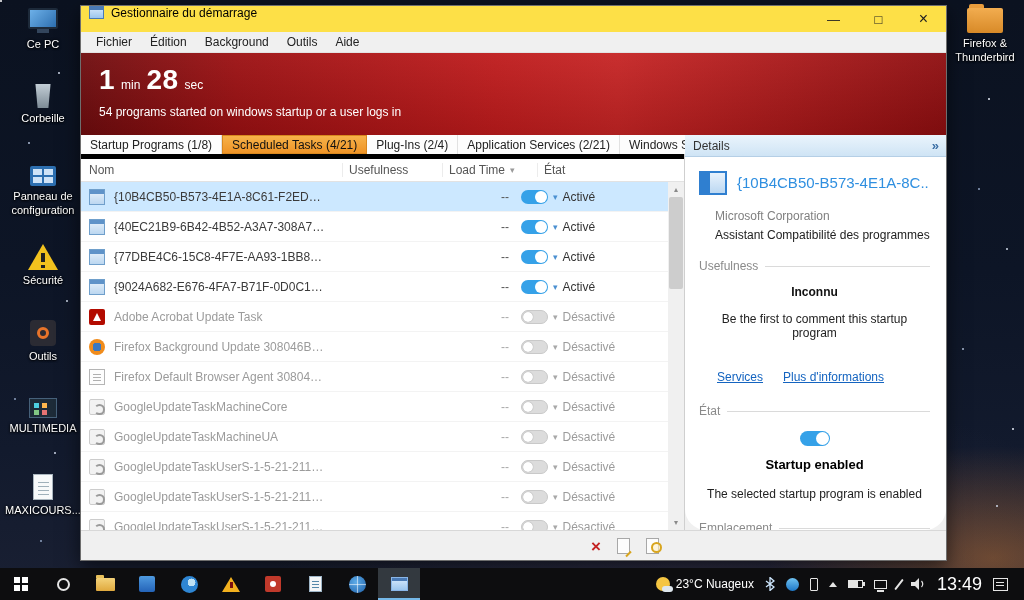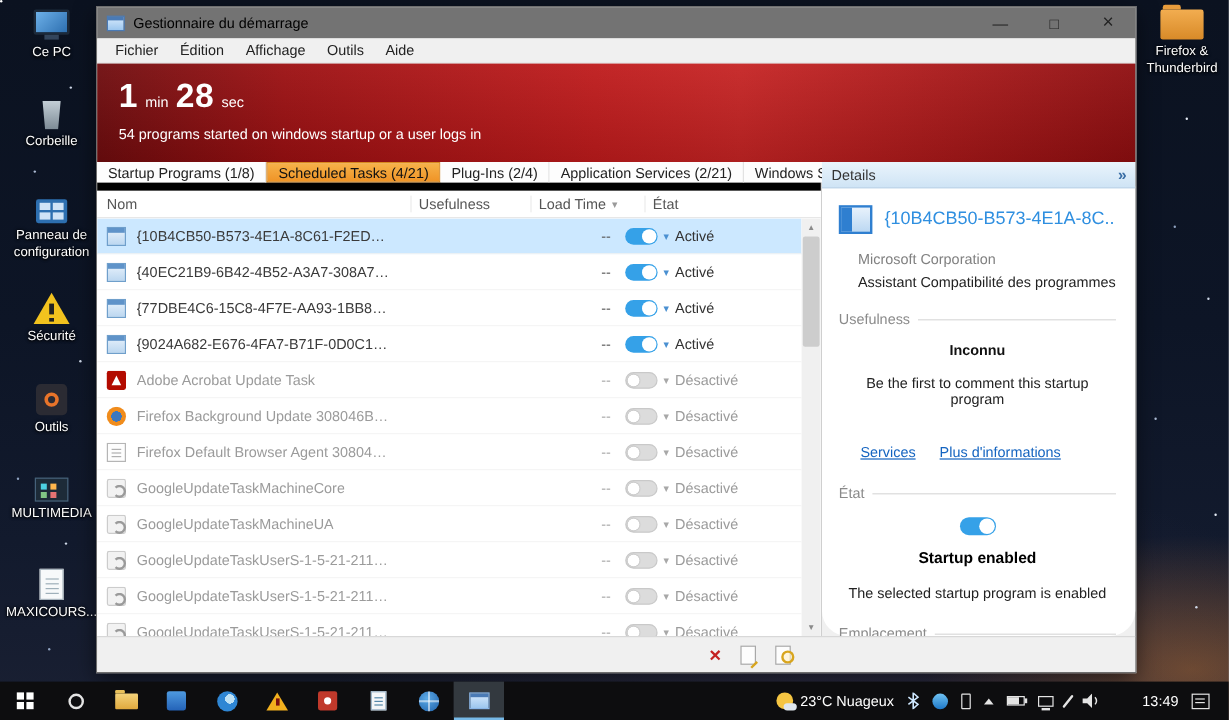--- a/index.html
+++ b/index.html
@@ -43,21 +43,21 @@
   .di-doc::after { content:""; position:absolute; left:4px; top:7px; width:11px; height:1px; background:#9fb0ba;
     box-shadow:0 4px 0 #9fb0ba, 0 8px 0 #9fb0ba, 0 12px 0 #9fb0ba; }
   .di-folder { width:36px; height:25px; margin:0 auto; border-radius:2px; position:relative;
     background:linear-gradient(#f2ad50,#d88a28); }
   .di-folder::before { content:""; position:absolute; top:-4px; left:2px; width:15px; height:4px;
     background:#e89c3c; border-radius:2px 2px 0 0; }
 
   
   .window { position:absolute; left:80px; top:5px; width:867px; height:556px; background:#f0f0f0;
     border:1px solid #6e6e6e; box-shadow:0 6px 18px rgba(0,0,0,.55); display:flex; flex-direction:column; }
-  .titlebar { height:26px; background:#737373; display:flex; align-items:center; padding-left:8px; flex:0 0 26px; }
+  .titlebar { height:26px; background:#fde047; display:flex; padding-left:8px; flex:0 0 26px; }
   .title-icon { width:15px; height:13px; border:1px solid #4a7ab5; margin-right:7px;
     background:linear-gradient(#d8eafc,#9cc6ee); position:relative; }
   .title-icon::before { content:""; position:absolute; left:0; top:0; right:0; height:3px; background:#4a7ab5; }
   .title-text { flex:1; color:#000; }
   .win-btn { width:45px; height:26px; display:flex; align-items:center; justify-content:center;
     color:#222; font-size:13px; cursor:default; }
   .win-btn.close { font-size:16px; }
 
   .menubar { height:21px; flex:0 0 21px; background:#f0f0f0; display:flex; align-items:center;
     padding-left:6px; border-bottom:1px solid #e3e3e3; }
@@ -68,21 +68,21 @@
       linear-gradient(90deg,#6f0c0e 0%,#9c1012 18%,#bf1b1c 48%,#c62424 62%,#8f0e10 100%); }
   .banner-time { display:flex; align-items:baseline; gap:6px; }
   .bt-num { font-size:28px; font-weight:bold; letter-spacing:0.5px; }
   .bt-unit { font-size:12px; }
   .banner-sub { margin-top:9px; font-size:12px; }
 
   .content { flex:1; display:flex; min-height:0; background:#f0f0f0; }
   .left-pane { width:604px; flex:0 0 604px; background:#fff; display:flex; flex-direction:column;
     border-right:1px solid #cfcfcf; }
 
-  .tabstrip { height:24px; flex:0 0 24px; display:flex; background:#f4f4f4; border-bottom:7px solid #000000; }
+  .tabstrip { height:24px; flex:0 0 24px; display:flex; background:#f4f4f4; border-bottom:5px solid #000000; }
   .tab { padding:0 9px; display:flex; align-items:center; background:#fdfdfd;
     border-right:1px solid #e2e2e2; color:#222; white-space:nowrap; cursor:default; }
   .tab.active { background:linear-gradient(#f7b24a,#ef9а27); background:linear-gradient(#f7b24a,#ef9427);
     border:1px solid #d9881e; color:#111; }
 
   .thead { height:23px; flex:0 0 23px; display:flex; align-items:center; color:#555;
     border-bottom:1px solid #e2e2e2; background:#fff; }
   .c-name { flex:1; padding-left:8px; }
   .c-use { width:100px; flex:0 0 100px; border-left:1px solid #ececec; padding-left:6px; }
   .c-load { width:95px; flex:0 0 95px; border-left:1px solid #ececec; padding-left:6px;
@@ -216,21 +216,21 @@
     border-bottom:5px solid #e4e4e4; }
   .bat { width:15px; height:8px; border:1px solid #e4e4e4; position:relative;
     background:linear-gradient(90deg,#e4e4e4 0 70%, transparent 70%); }
   .bat::after { content:""; position:absolute; right:-3px; top:1px; width:2px; height:4px; background:#e4e4e4; }
   .net { width:13px; height:9px; border:1px solid #e4e4e4; position:relative; }
   .net::after { content:""; position:absolute; left:2px; bottom:-4px; width:7px; height:2px; background:#e4e4e4; }
   .pen { width:2px; height:13px; background:#e4e4e4; transform:rotate(38deg); border-radius:1px; }
   .notif { width:15px; height:13px; border:1px solid #e4e4e4; position:relative; }
   .notif::after { content:""; position:absolute; left:2px; top:3px; width:8px; height:1px; background:#e4e4e4;
     box-shadow:0 3px 0 #e4e4e4; }
-  .clock { font-size:12px;margin-left:24px; }
+  .clock { font-size:18px; }
 </style>
 </head>
 <body>
 
 <div class="stars"></div>
 
 <div class="dicon" style="left:4px; top:8px;">
   <div class="di-pc"></div>
   <div class="dlabel" style="margin-top:9px;">Ce PC</div>
 </div>
@@ -277,21 +277,21 @@
     <span class="title-icon"></span>
     <span class="title-text">Gestionnaire du démarrage</span>
     <span class="win-btn">—</span>
     <span class="win-btn">□</span>
     <span class="win-btn close">×</span>
   </div>
 
   <div class="menubar">
     <span class="menu-item">Fichier</span>
     <span class="menu-item">Édition</span>
-    <span class="menu-item">Affichage</span>
+    <span class="menu-item">Background</span>
     <span class="menu-item">Outils</span>
     <span class="menu-item">Aide</span>
   </div>
 
   <div class="banner">
     <div class="banner-time">
       <span class="bt-num">1</span>
       <span class="bt-unit">min</span>
       <span class="bt-num">28</span>
       <span class="bt-unit">sec</span>

